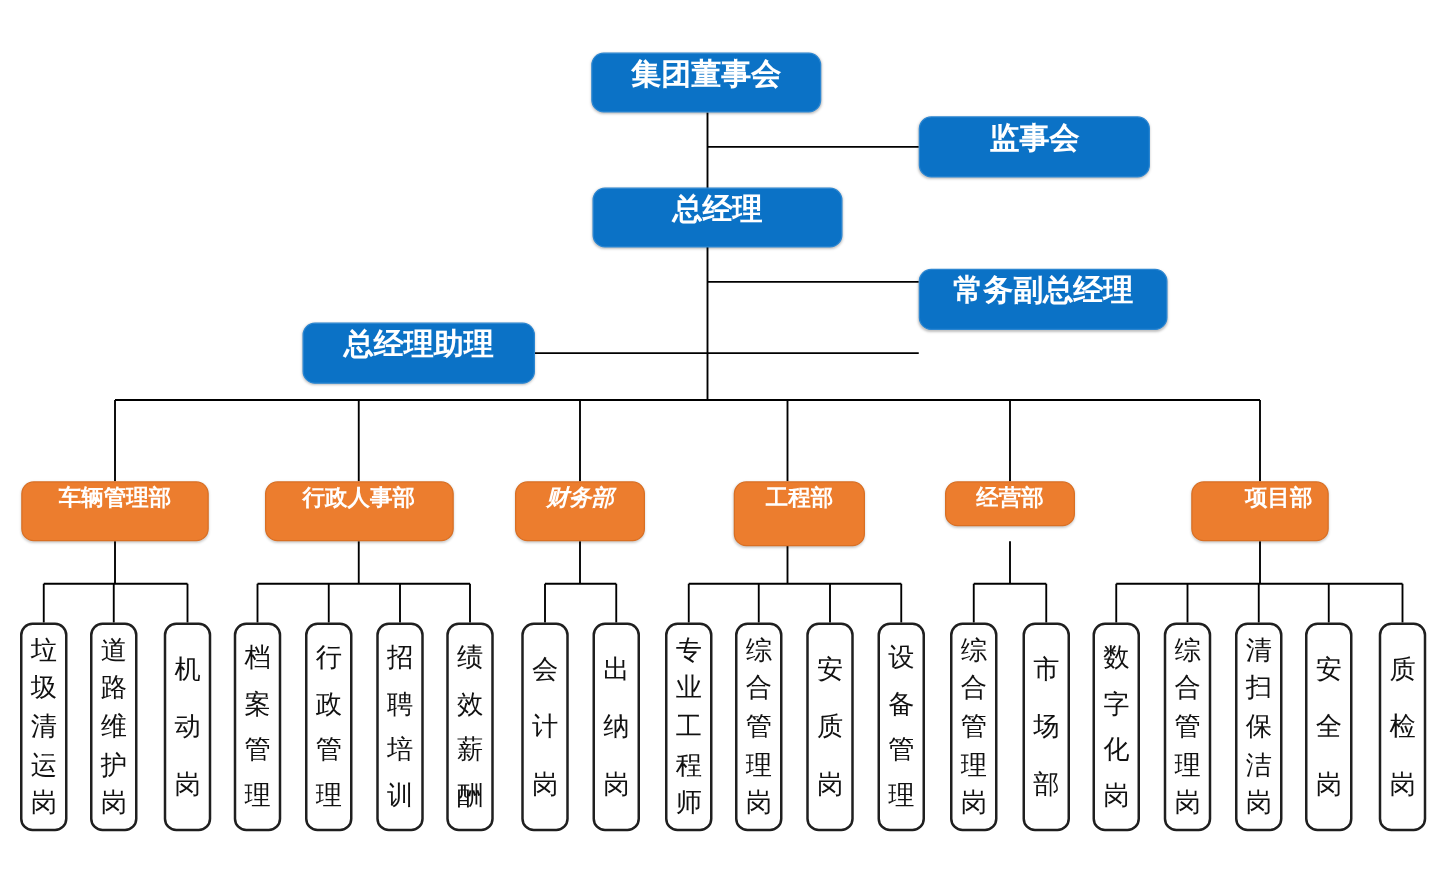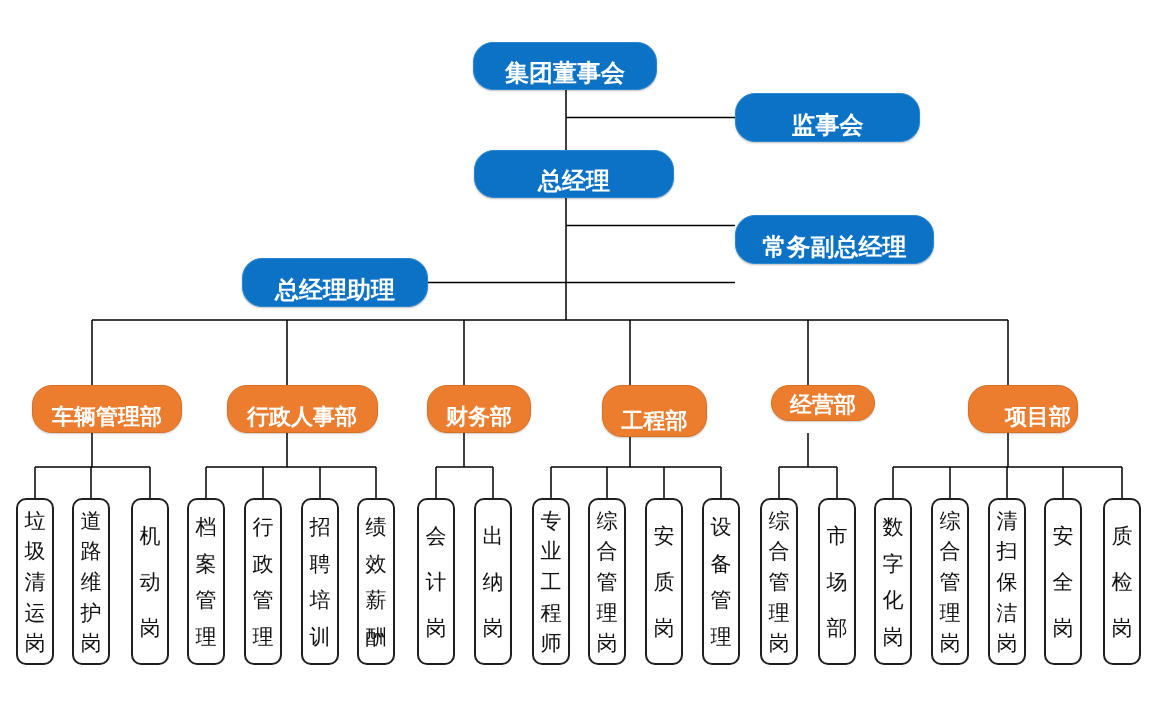--- a/index.html
+++ b/index.html
@@ -22,41 +22,40 @@
     overflow:hidden;
   }
   .wires{
     position:absolute;
     left:0;top:0;
     width:1164px;height:713px;
   }
   .node{
     position:absolute;
     display:flex;
-    align-items:flex-end;
+    align-items:flex-start;
     justify-content:center;
     box-sizing:border-box;
-    border-radius:20px;
+    border-radius:10px;
     color:var(--text-light);
     font-weight:bold;
     text-align:center;
     white-space:nowrap;
   }
   .node.blue{
     background:var(--blue);
     border:1px solid var(--blue-border);
     font-size:24px;
     box-shadow:0 1px 2px rgba(0,0,0,0.25);
   }
   .node.orange{
     background:var(--orange);
     border:1px solid var(--orange-border);
-    font-size:22px;
+    font-size:18px;
     box-shadow:0 1px 2px rgba(0,0,0,0.2);
-    margin-left:15px;
   }
   .leaf{
     position:absolute;
     box-sizing:border-box;
     background:#ffffff;
     border:2px solid var(--leaf-border);
     border-radius:10px;
   }
   .leaf-label{
     height:100%;
@@ -198,21 +197,21 @@
         </div>
       </div>
       <div class="leaf" style="left: 357px; top: 498px; width: 38px; height: 167px;">
         <div class="leaf-label">
           <span class="vchar">绩</span>
           <span class="vchar">效</span>
           <span class="vchar">薪</span>
           <span class="vchar">酬</span>
         </div>
       </div>
-      <div class="node orange" style="left: 412px; top: 385px; width: 104px; height: 48px;">
+      <div class="node orange" style="left: 412px; top: 385px; width: 104px; height: 48px; font-style: italic;">
         <span>财务部</span>
       </div>
       <div class="leaf" style="left: 417px; top: 498px; width: 38px; height: 167px;">
         <div class="leaf-label">
           <span class="vchar">会</span>
           <span class="vchar">计</span>
           <span class="vchar">岗</span>
         </div>
       </div>
       <div class="leaf" style="left: 474px; top: 498px; width: 38px; height: 167px;">

